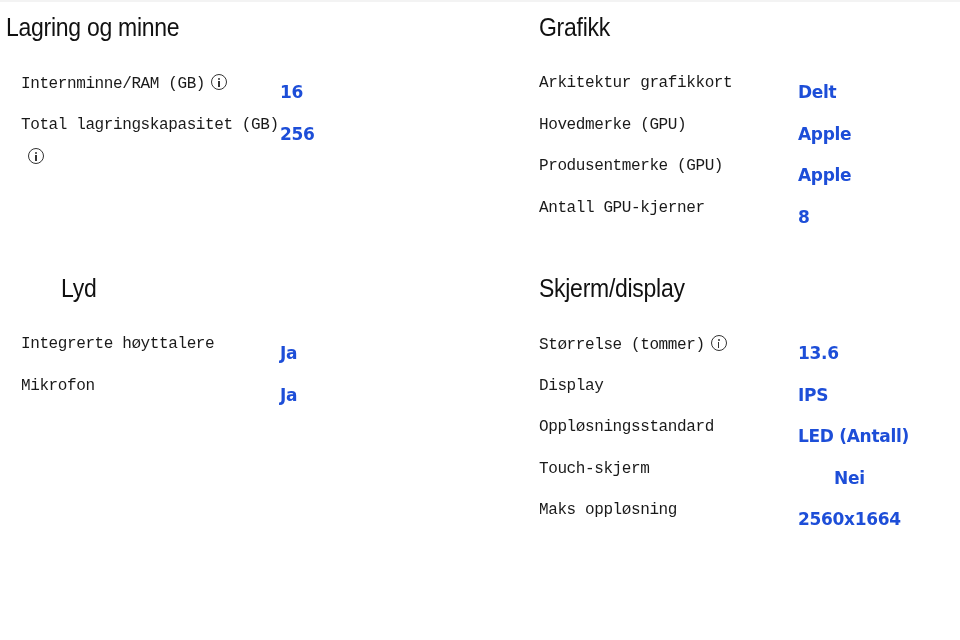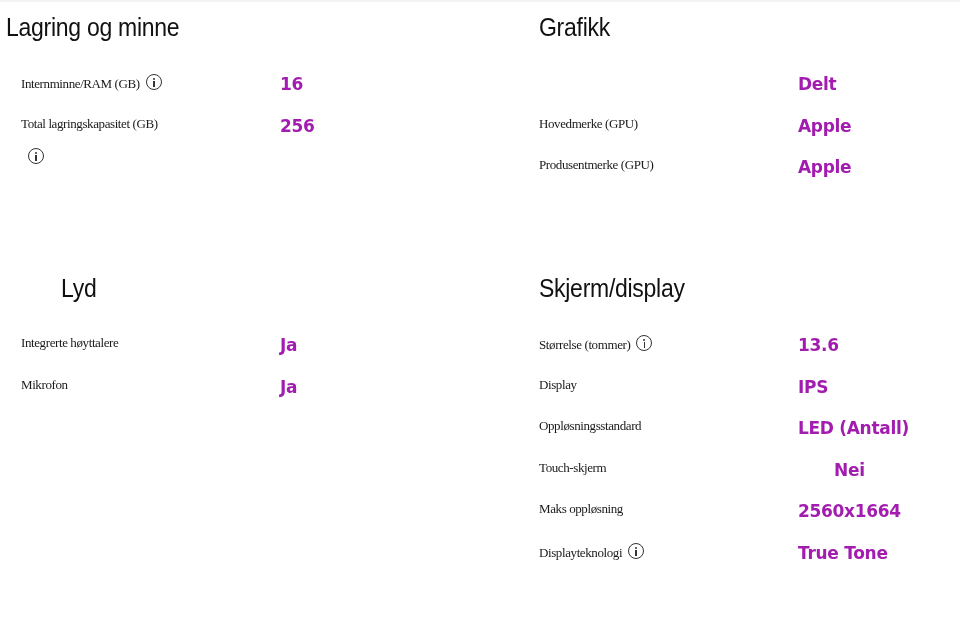--- a/index.html
+++ b/index.html
@@ -5,23 +5,23 @@
   html, body { margin:0; padding:0; background:#ffffff; }
   body { width:960px; height:640px; overflow:hidden; position:relative;
          font-family:"DejaVu Sans", "Liberation Sans", sans-serif; color:#1a1a1a; }
   .topline { position:absolute; left:0; top:0; width:960px; height:2px; background:#f3f3f3; }
   .section { position:absolute; }
   .section h2 { margin:0; font-family:"Liberation Sans", sans-serif; font-weight:400;
                 font-size:25px; letter-spacing:-0.3px; color:#111; transform:scaleX(0.92);
                 transform-origin:left; white-space:nowrap; }
   .rows { position:absolute; left:0; }
   .row { position:relative; height:41.6px; }
-  .label { position:absolute; left:0; top:0; font-size:13px; color:#1a1a1a; white-space:nowrap;
-           font-family:Liberation Serif, serif; letter-spacing:-0.4px; }
-  .value { position:absolute; top:0; font-size:17px; font-weight:700; color:#a21caf; white-space:nowrap;
+  .label { position:absolute; left:0; top:0; font-size:16px; color:#1a1a1a; white-space:nowrap;
+           font-family:Liberation Mono, monospace; letter-spacing:-0.4px; }
+  .value { position:absolute; top:8px; font-size:17px; font-weight:700; color:#1d4ed8; white-space:nowrap;
            font-family:"DejaVu Sans", sans-serif; letter-spacing:-0.3px; }
   .info { display:inline-block; width:16px; height:16px; border:1.4px solid #333; border-radius:50%;
           box-sizing:border-box; position:relative; vertical-align:-2px; margin-left:6px; cursor:pointer; }
   .info::before { content:""; position:absolute; left:50%; top:3px; width:2px; height:2px;
                   margin-left:-1px; background:#333; border-radius:1px; }
   .info::after { content:""; position:absolute; left:50%; top:6px; width:1.6px; height:6px;
                  margin-left:-0.8px; background:#333; }
   .info.below { position:absolute; left:7px; top:32px; margin-left:0; }
 </style>
 </head>
@@ -42,29 +42,34 @@
     <span class="info below"></span>
     <span class="value" style="left:259px;">256</span>
   </div>
 </div>
 
 <div class="section" style="left:539px; top:13px;">
   <h2>Grafikk</h2>
 </div>
 <div class="rows" style="left:539px; top:74px; width:400px;">
   <div class="row">
+    <span class="label">Arkitektur grafikkort</span>
     <span class="value" style="left:259px;">Delt</span>
   </div>
   <div class="row">
     <span class="label">Hovedmerke (GPU)</span>
     <span class="value" style="left:259px;">Apple</span>
   </div>
   <div class="row">
     <span class="label">Produsentmerke (GPU)</span>
     <span class="value" style="left:259px;">Apple</span>
+  </div>
+  <div class="row">
+    <span class="label">Antall GPU-kjerner</span>
+    <span class="value" style="left:259px;">8</span>
   </div>
 </div>
 
 <div class="section" style="left:21px; top:274px;margin-left:40px;">
   <h2>Lyd</h2>
 </div>
 <div class="rows" style="left:21px; top:335px; width:440px;">
   <div class="row">
     <span class="label">Integrerte høyttalere</span>
     <span class="value" style="left:259px;">Ja</span>
@@ -92,17 +97,13 @@
     <span class="value" style="left:259px;">LED (Antall)</span>
   </div>
   <div class="row">
     <span class="label">Touch-skjerm</span>
     <span class="value" style="left:259px;margin-left:36px;">Nei</span>
   </div>
   <div class="row">
     <span class="label">Maks oppløsning</span>
     <span class="value" style="left:259px;">2560x1664</span>
   </div>
-  <div class="row">
-    <span class="label"><span>Displayteknologi</span><span class="info"></span></span>
-    <span class="value" style="left:259px;">True Tone</span>
-  </div>
 </div>
 
 </body></html>

